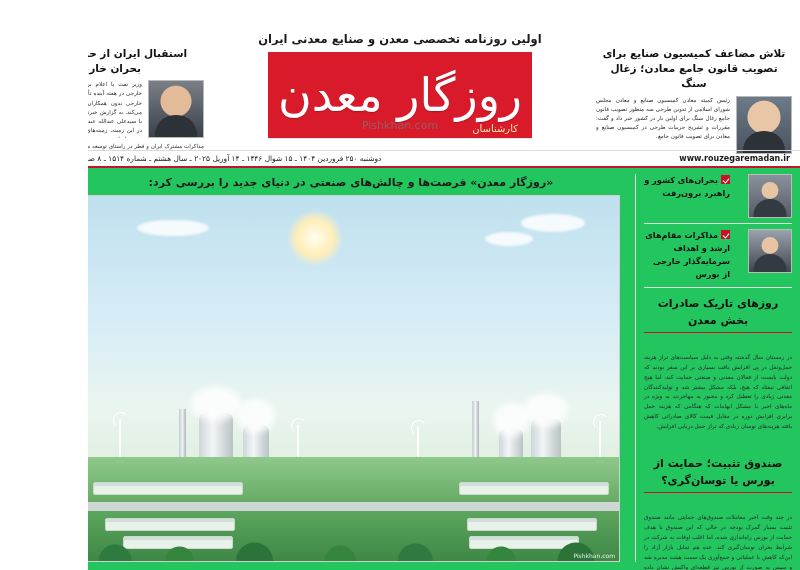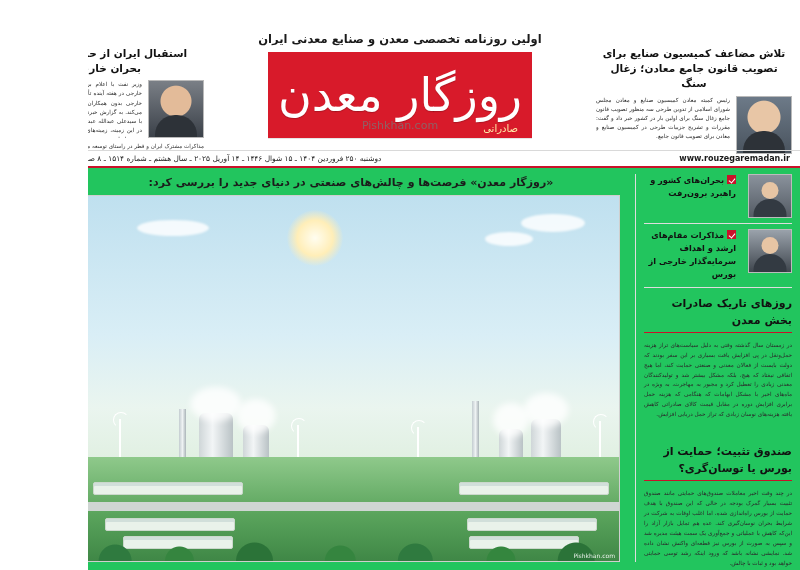--- a/index.html
+++ b/index.html
@@ -171,21 +171,21 @@
   
   .sidebar {
     width: 148px;
     flex: 0 0 148px;
     display: flex;
     flex-direction: column;
     gap: 5px;
   }
   .sb-item {
     display: flex;
-    gap: 12px;
+    gap: 18px;
     align-items: flex-start;
     border-bottom: 1px solid #ddd;
     padding-bottom: 5px;
   }
   .sb-photo {
     width: 44px; height: 44px;
     flex: 0 0 44px;
     border: 1px solid #bcbcbc;
     position: relative;
     overflow: hidden;
@@ -234,23 +234,24 @@
     border-width: 0 1.2px 1.2px 0;
     transform: rotate(40deg);
   }
 
   .sb-article { margin-top: 2px; }
   .sb-head {
     font-size: 11px;
     font-weight: bold;
     color: #111;
     line-height: 1.55;
+    text-align: center;
     border-bottom: 1.5px solid #c9122a;
     padding-bottom: 3px;
-    margin-bottom: 8px;
+    margin-bottom: 20px;
   }
   .sb-body {
     font-size: 5.7px;
     line-height: 1.75;
     color: #2b2b2b;
     text-align: justify;
   }
   .sb-sep {
     height: 1px;
     background: #cfcfcf;
@@ -396,21 +397,21 @@
 <body>
 
 <div class="page">
 
   <div class="masthead">
 
     <div class="tagline">اولین روزنامه تخصصی معدن و صنایع معدنی ایران</div>
 
     <div class="logo-wrap">
       <span class="logo-text">روزگار معدن</span>
-      <span class="logo-sub">صادراتی</span>
+      <span class="logo-sub">کارشناسان</span>
       <span class="logo-watermark">Pishkhan.com</span>
     </div>
 
     <div class="top-box right">
       <div class="tb-title">تلاش مضاعف کمیسیون صنایع برای تصویب قانون جامع معادن؛ زغال سنگ</div>
       <div class="tb-body">
         <div class="tb-photo"></div>
         <div class="tb-text">رئیس کمیته معادن کمیسیون صنایع و معادن مجلس شورای اسلامی از تدوین طرحی سه منظور تصویب قانون جامع زغال سنگ برای اولین بار در کشور خبر داد و گفت: مقررات و تشریح جزییات طرحی در کمیسیون صنایع و معادن برای تصویب قانون جامع.</div>
       </div>
     </div>

